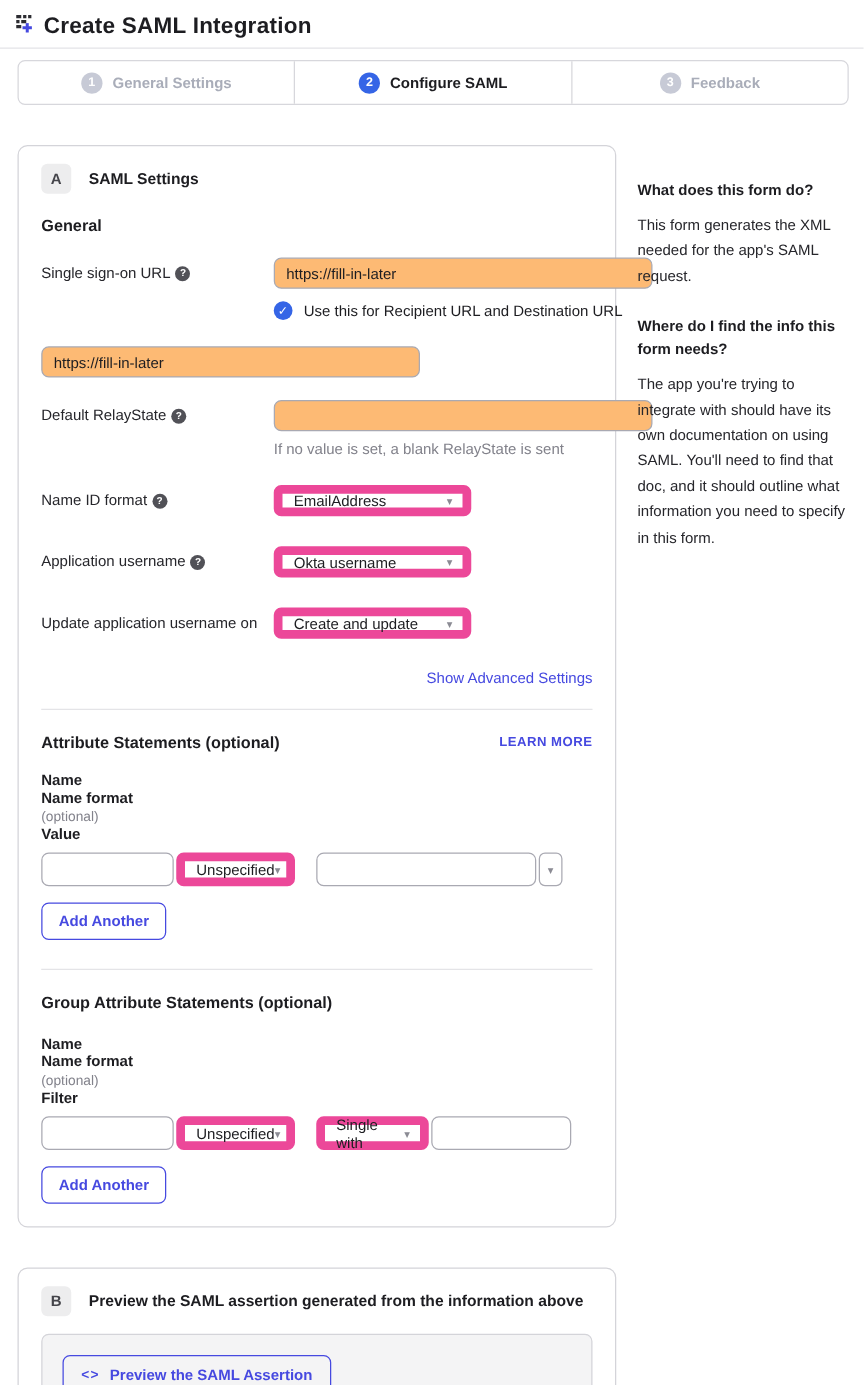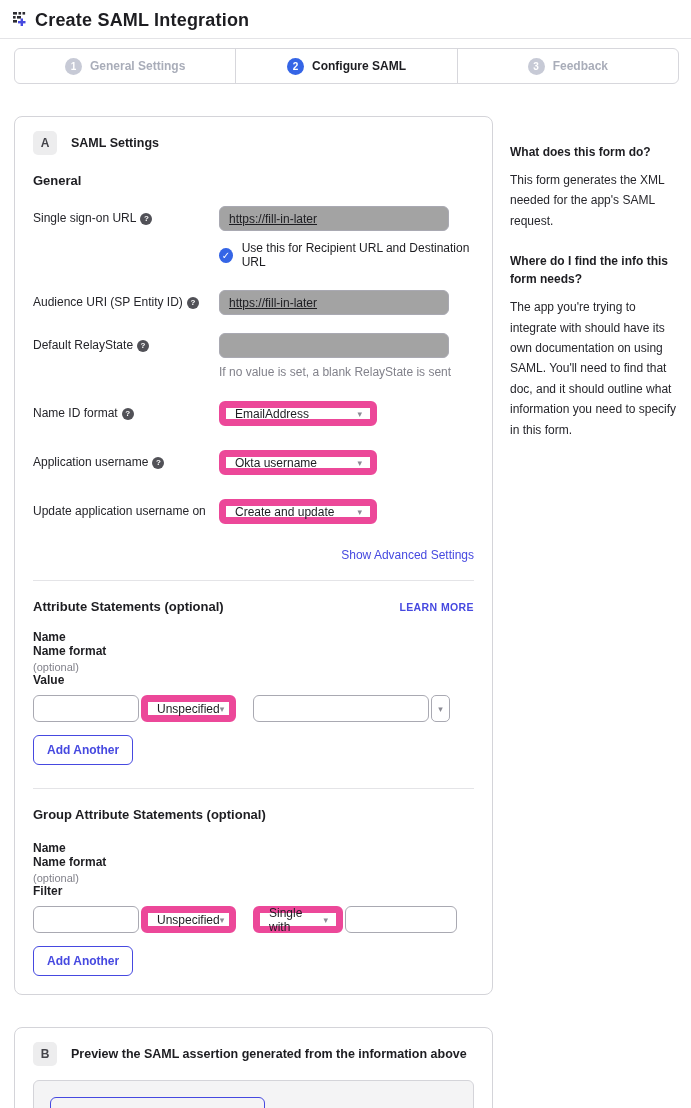--- a/index.html
+++ b/index.html
@@ -29,22 +29,22 @@
   .badge-row { display:flex; align-items:center; gap:14px; margin-bottom:18px; }
   .badge { width:24px; height:24px; border-radius:5px; background:#ededee; color:#44444a;
     display:flex; align-items:center; justify-content:center; font-size:12px; font-weight:bold; }
   .badge-row .ttl { font-size:12.5px; font-weight:bold; }
   .sec-h { font-size:13px; font-weight:bold; margin-bottom:18px; }
   
   .frow { display:flex; margin-bottom:18px; }
   .frow .lab { width:186px; flex:none; padding-top:5px; font-size:12px; color:#26262b; }
   .help { display:inline-flex; width:12px; height:12px; border-radius:50%; background:#515157; color:#fff;
     font-size:8px; font-weight:bold; align-items:center; justify-content:center; vertical-align:1px; margin-left:4px; }
-  .tinput { width:230px; height:25px; border:1px solid #a9a9b2; border-radius:6px; padding:0 9px;
-    font-family:"Liberation Sans",sans-serif; font-size:12px; color:#1d1d21; background:#a3a3a3;text-decoration:underline; }
+  .tinput { width:303px; height:25px; border:1px solid #a9a9b2; border-radius:6px; padding:0 9px;
+    font-family:"Liberation Sans",sans-serif; font-size:12px; color:#1d1d21; background:#fdba74; }
   .hint { color:#82828b; font-size:12px; margin-top:7px; }
   .chk-row { display:flex; align-items:center; gap:9px; margin-top:10px; }
   .chk { width:15px; height:15px; border-radius:50%; background:#3565e6; color:#fff; font-size:10px;
     display:flex; align-items:center; justify-content:center; }
   .chk-lab { font-size:12px; }
   .sel { height:25px; border:7px solid #ec4899; border-radius:6px; background:#fff; display:flex;
     align-items:center; justify-content:space-between; padding:0 8px 0 9px; font-size:12px; cursor:pointer; }
   .sel .car { color:#8b8b94; font-size:9px; }
   .w-select { width:158px; }
   .adv-row { text-align:right; margin:24px 0 2px 0; }
@@ -141,23 +141,20 @@
           <span class="chk">
               <span>✓</span>
             </span>
           <span class="chk-lab">Use this for Recipient URL and Destination URL</span>
         </div>
       </div>
     </div>
 
     
     <div class="frow" style="margin-top:21px;">
-      <div class="lab">
-        <span>Audience URI (SP Entity ID)</span><span class="help">?</span>
-      </div>
       <div>
         <input class="tinput" type="text" value="https://fill-in-later" style="">
       </div>
     </div>
 
     
     <div class="frow">
       <div class="lab">
         <span>Default RelayState</span><span class="help">?</span>
       </div>

